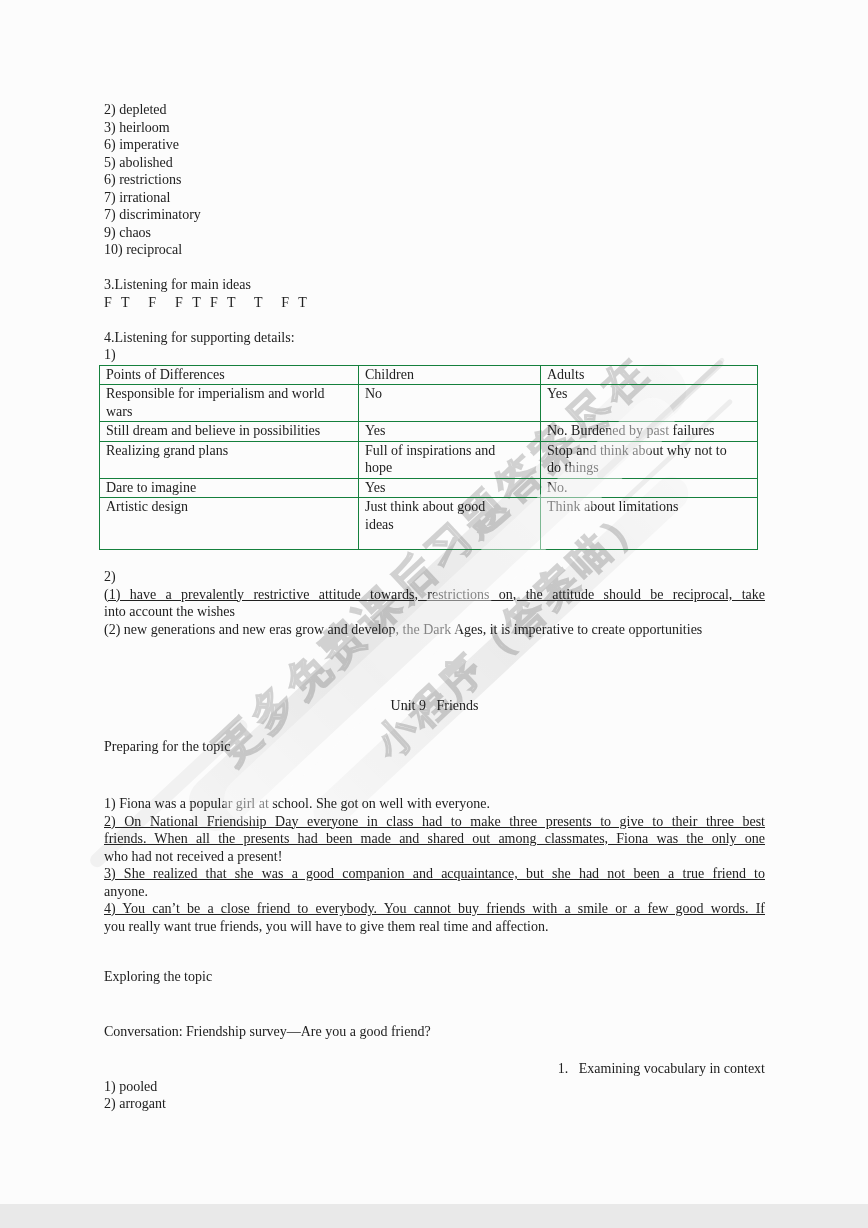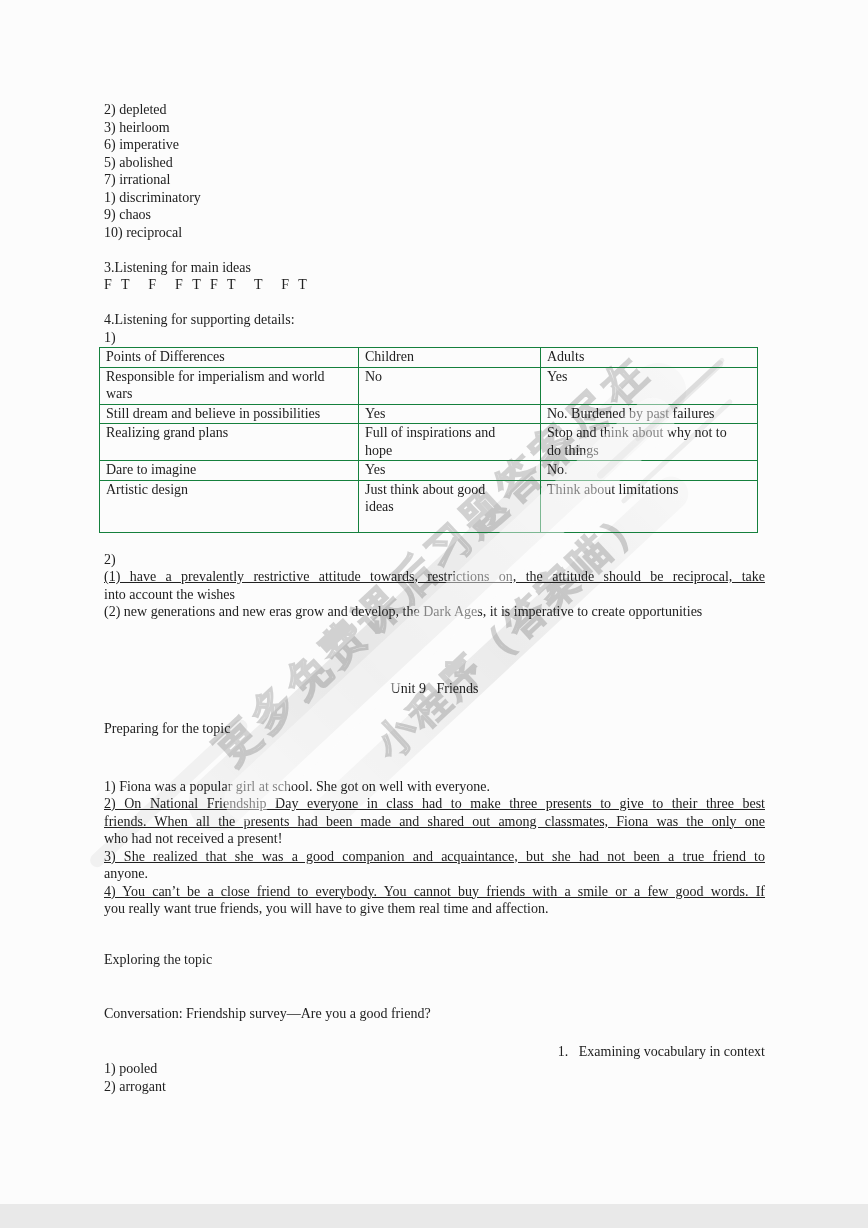--- a/index.html
+++ b/index.html
@@ -73,22 +73,23 @@
     <div class="wm-stripe" style="left:636px;top:438px;width:120px;height:5px;transform:rotate(-43deg);background:rgba(0,0,0,0.06);"></div>
   </div>
 
   <div class="content">
 
     <div id="vocab-list-1">
         <div class="line">2) depleted</div>
         <div class="line">3) heirloom</div>
         <div class="line">6) imperative</div>
         <div class="line">5) abolished</div>
+        <div class="line">6) restrictions</div>
         <div class="line">7) irrational</div>
-        <div class="line">1) discriminatory</div>
+        <div class="line">7) discriminatory</div>
         <div class="line">9) chaos</div>
         <div class="line">10) reciprocal</div>
       </div>
 
     <div class="line mt1">3.Listening for main ideas</div>
     <div class="line answers">F T  F  F T F T  T  F T</div>
 
     <div class="line mt1">4.Listening for supporting details:</div>
     <div class="line">1)</div>
 

